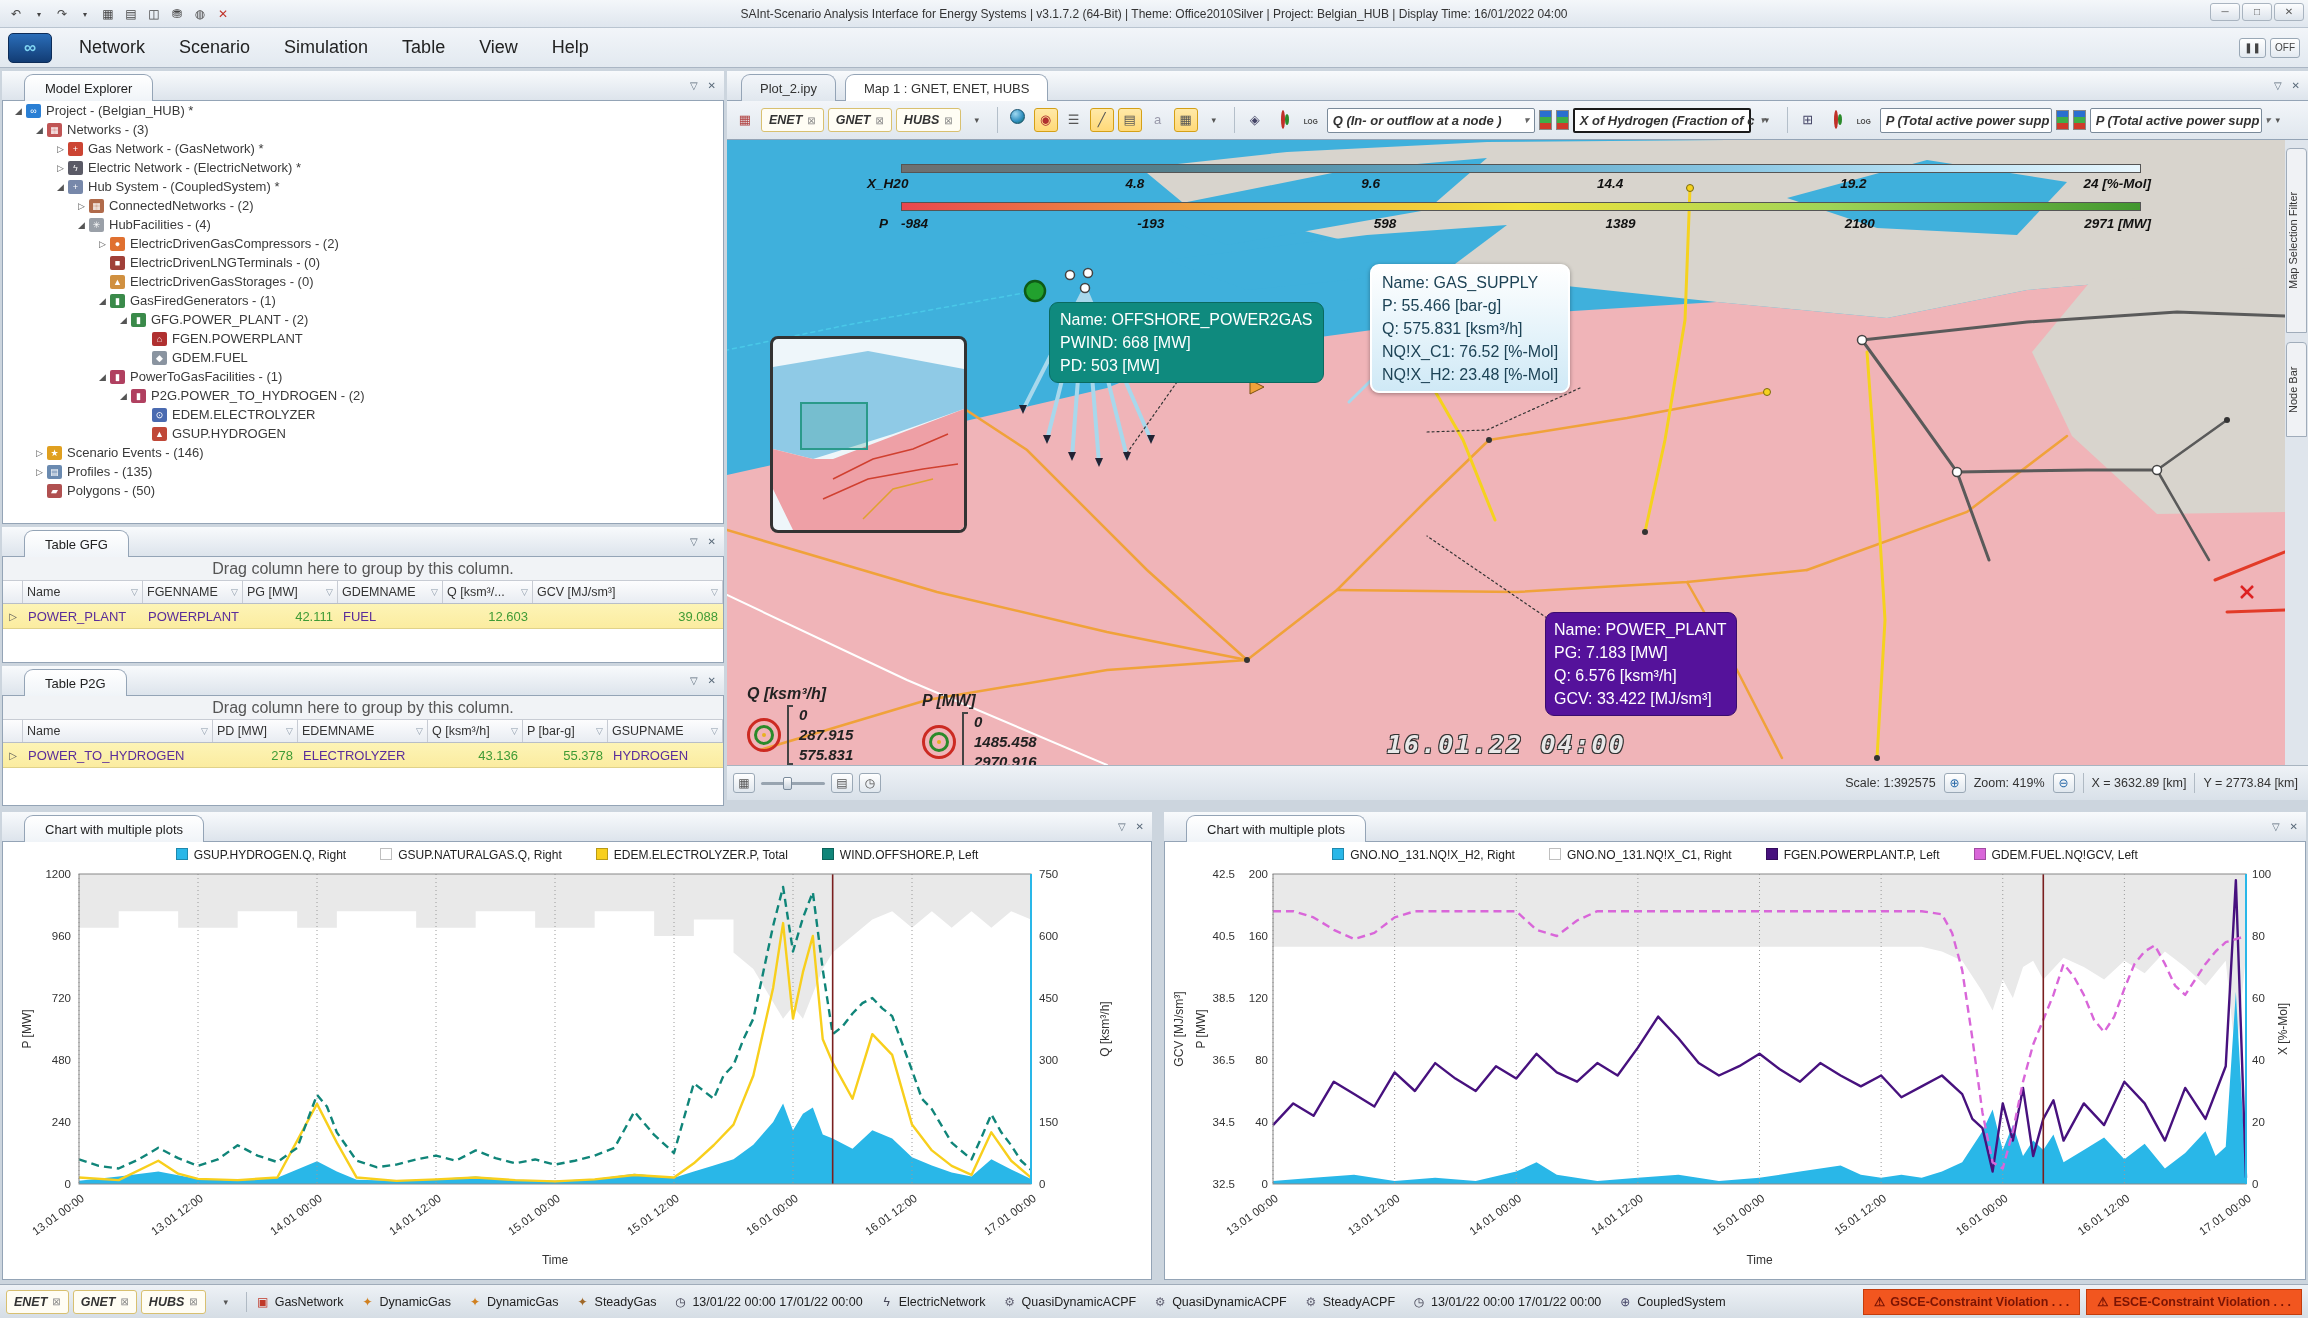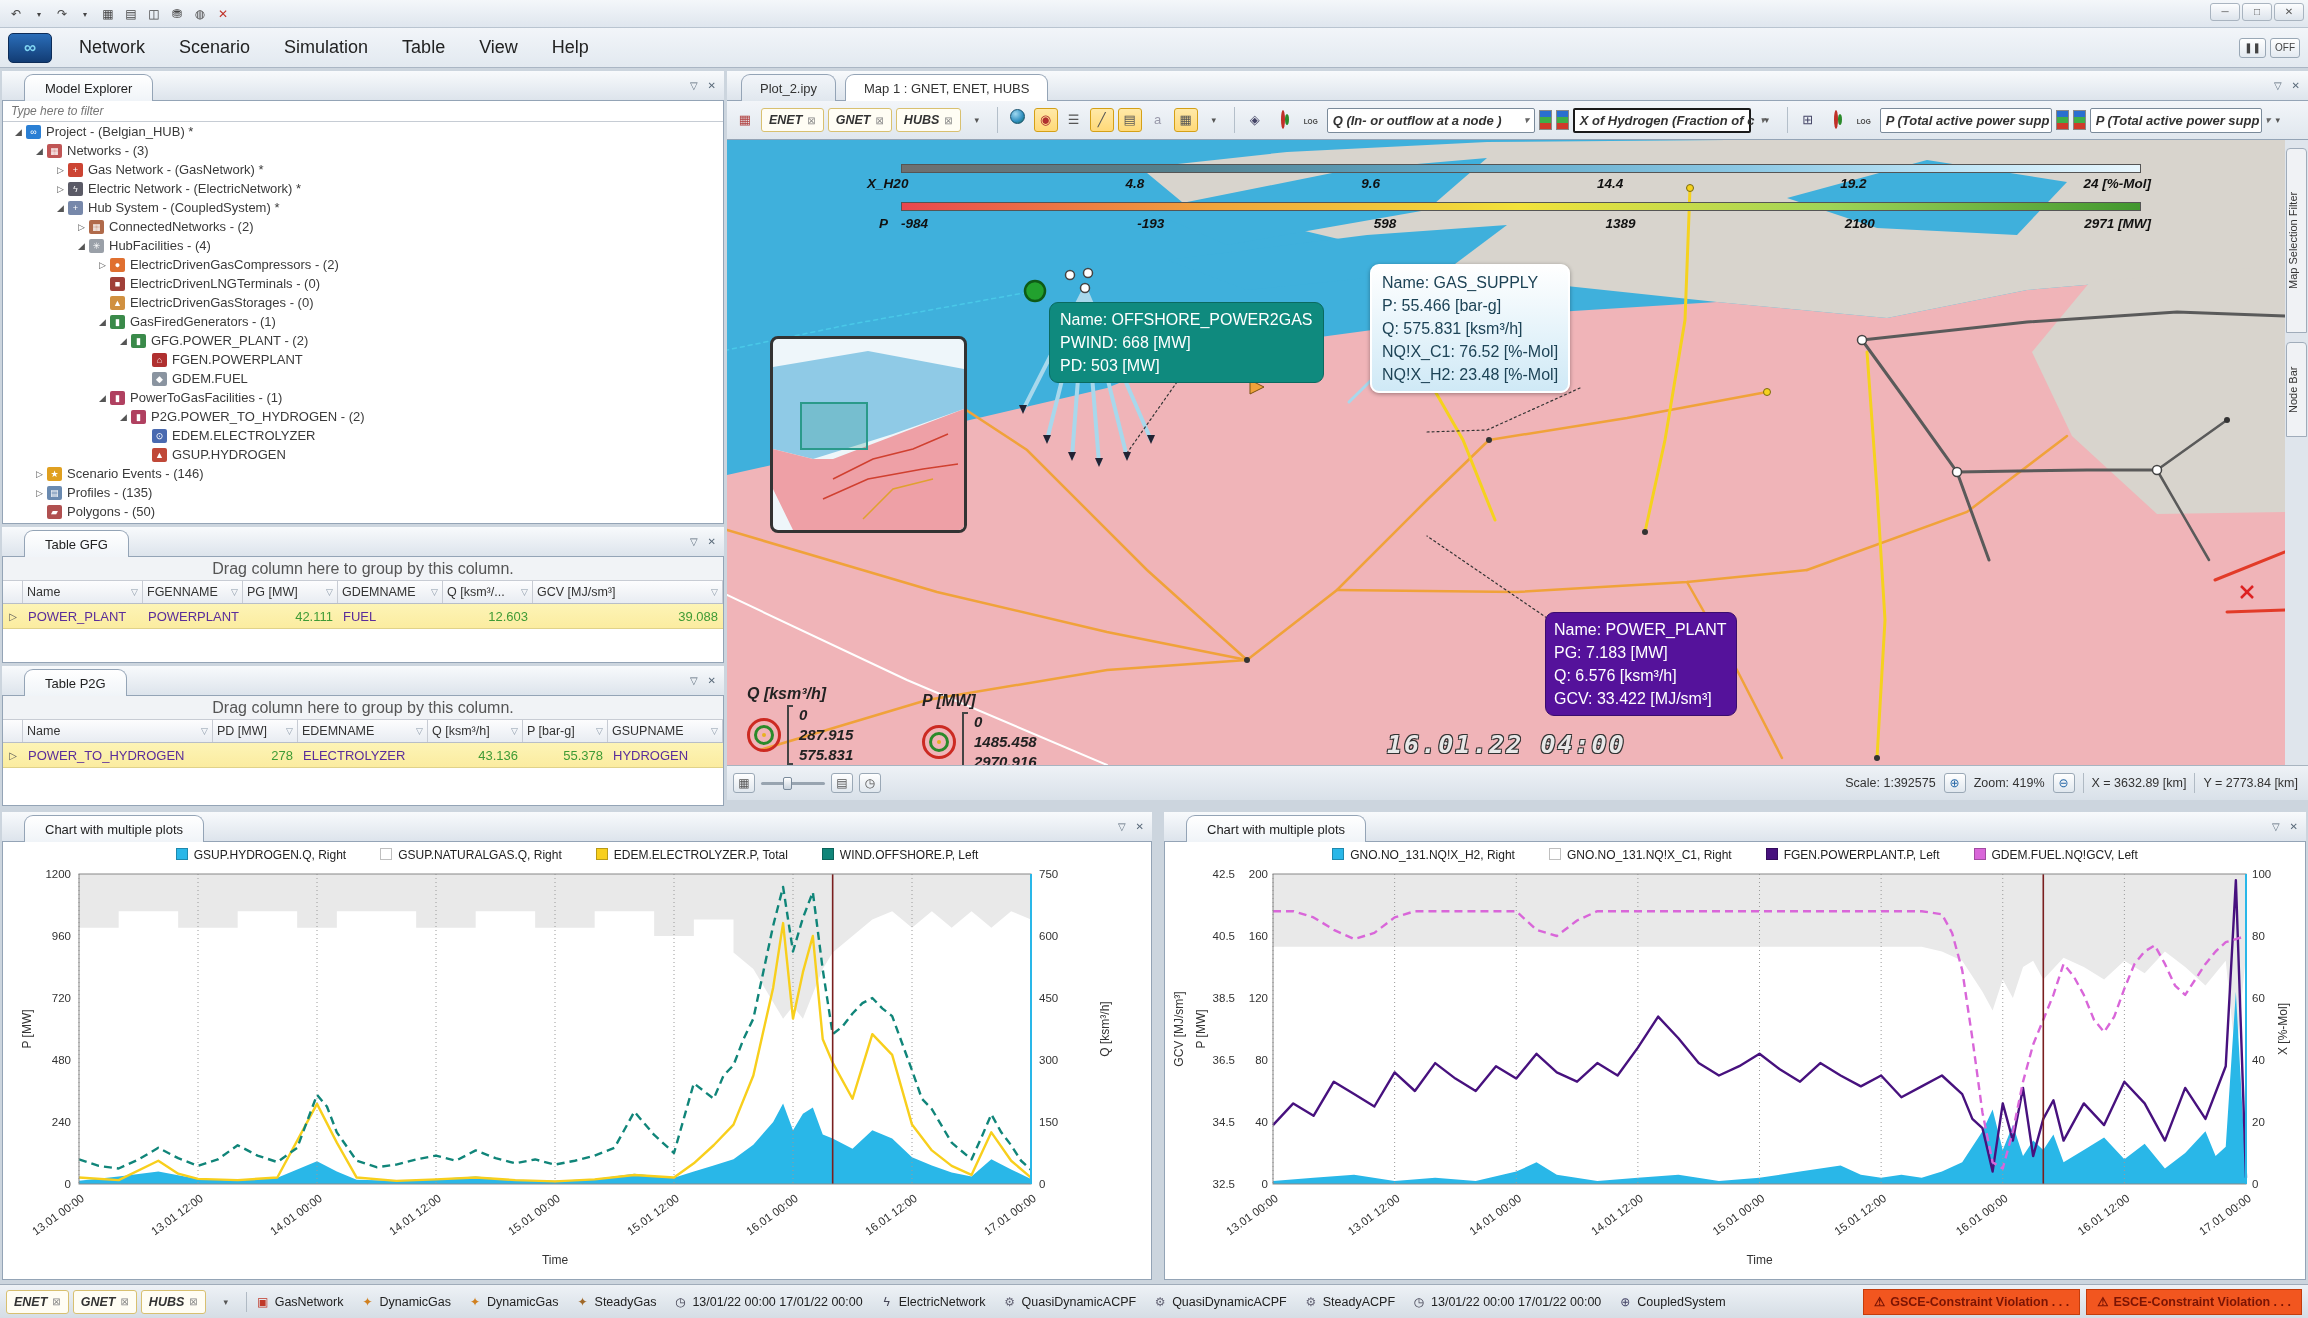--- a/index.html
+++ b/index.html
@@ -157,20 +157,21 @@
       <span class="qi" style="font-size: 8px;">▾</span>
       <span class="qi">↷</span>
       <span class="qi" style="font-size: 8px;">▾</span>
       <span class="qi">▦</span>
       <span class="qi">▤</span>
       <span class="qi">◫</span>
       <span class="qi">⛃</span>
       <span class="qi">◍</span>
       <span class="qi red">✕</span>
     </div>
+  <div class="win-title">SAInt-Scenario Analysis Interface for Energy Systems  |  v3.1.7.2 (64-Bit)  |  Theme: Office2010Silver  |  Project: Belgian_HUB  |  Display Time: 16/01/2022 04:00</div>
   <div class="winbtns">
     <div class="winbtn">─</div>
     <div class="winbtn">□</div>
     <div class="winbtn">✕</div>
   </div>
 </div>
 
 <div class="menubar">
   <div class="appbtn">∞</div>
   <div style="display:flex">
@@ -189,21 +190,20 @@
 
 <div class="panel" id="model">
   <div class="pstrip">
     <div class="ptab">Model Explorer</div>
     <div class="pctrl">
       <span>▽</span>
       <span>✕</span>
     </div>
   </div>
   <div class="pbody">
-    <input class="filterbox" placeholder="Type here to filter" style="">
     <div class="tree">
         <div class="trow" style="padding-left: 8px;">
           <span class="texp">◢</span>
           <span class="tico" style="background: rgb(42, 127, 212);">∞</span>
           <span>Project - (Belgian_HUB) *</span>
         </div>
         <div class="trow" style="padding-left: 29px;">
           <span class="texp">◢</span>
           <span class="tico" style="background: rgb(192, 85, 85);">▦</span>
           <span>Networks - (3)</span>

